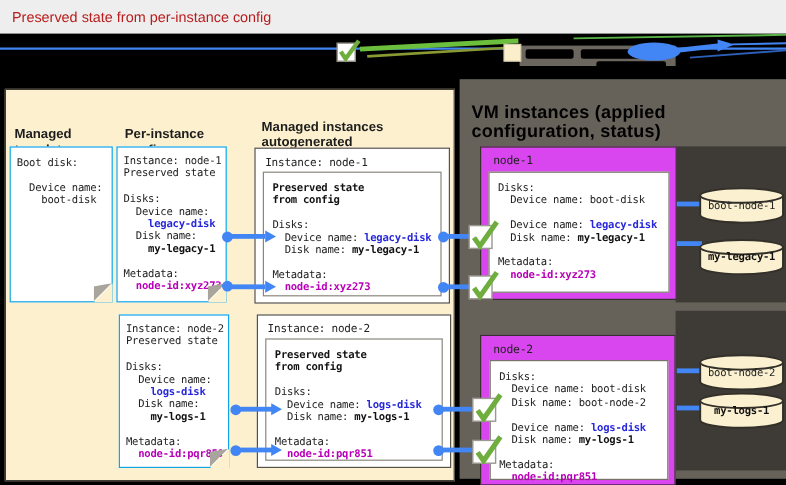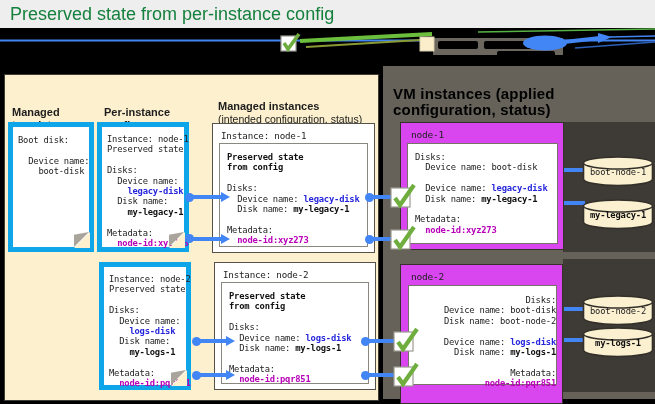--- a/index.html
+++ b/index.html
@@ -1,38 +1,38 @@
 <!DOCTYPE html>
 <html><head>
 <meta charset="utf-8">
 <style>
   html,body{margin:0;padding:0;background:#000;}
   #stage{position:relative;width:655px;height:404px;background:#000;overflow:hidden;
          font-family:"Liberation Sans",sans-serif;}
   .abs{position:absolute;}
   
   #titlebar{left:0;top:0;width:655px;height:28px;background:#eeeeee;}
-  #titlebar .t{margin:0 0 0 10px;line-height:28px;font-size:18px;color:#15803d;}
+  #titlebar .t{margin:0 0 0 10px;line-height:28px;font-size:12px;color:#b91c1c;}
   
   #cfgpanel{left:4px;top:74px;width:373px;height:325px;background:#fcf0cf;border:1px solid #3f3d36;}
   #vmpanel{left:383px;top:66px;width:272px;height:333px;background:#66625a;}
   .darkrect{background:#3e3b36;}
   
   .colhead{font-size:11px;font-weight:bold;color:#1d1d1d;line-height:12.5px;}
   .colhead .n{font-weight:normal;font-size:10.5px;}
   #vmhead{color:#000;font-weight:bold;font-size:15px;line-height:16px;letter-spacing:.2px;}
   
   .mono,.ln{font-family:"DejaVu Sans Mono",monospace;font-size:8.8px;letter-spacing:-0.2px;color:#222;}
   .ln{white-space:pre;height:10.4px;line-height:10.4px;}
   .sp{margin-top:10.4px;}
   .b{font-weight:bold;color:#111;}
   .blu{font-weight:bold;color:#2626dd;}
   .mag{font-weight:bold;color:#b800b8;}
   
-  .doc{background:#fff;border:5px solid #0ea5e9;box-sizing:border-box;}
+  .doc{background:#fff;border:1px solid #0ea5e9;box-sizing:border-box;}
   .fold-cover{position:absolute;right:-1px;bottom:-1px;width:16px;height:16px;background:#fcf0cf;
               clip-path:polygon(0 100%,100% 0,100% 100%);}
   .fold-flap{position:absolute;right:0px;bottom:0px;width:15px;height:15px;background:#a9a59c;
              clip-path:polygon(0 100%,100% 0,0 18%);}
   
   .micard{background:#fff;border:1px solid#55524c;box-sizing:border-box;}
   .inner{position:absolute;background:#fff;border:1px solid #8a877f;box-sizing:border-box;}
   
   .vmcard{background:#d946ef;border:1px solid #35322b;box-sizing:border-box;}
   
@@ -81,21 +81,20 @@
   <div class="abs colhead" style="left:12px;top:106px;">
     <div>Managed</div>
     <div>template</div>
   </div>
   <div class="abs colhead" style="left:104px;top:106px;">
     <div>Per-instance</div>
     <div>configs</div>
   </div>
   <div class="abs colhead" style="left:218px;top:88px;margin-top:12px;">
     <div>Managed instances</div>
-    <div class="n">(intended configuration, status)</div>
     <div>autogenerated</div>
   </div>
   <div id="vmhead" class="abs" style="left:393px;top:86px;width:255px;">
     <div>VM instances (applied</div>
     <div>configuration, status)</div>
   </div>
 
   <div class="abs doc" style="left:8px;top:122px;width:86px;height:130px;">
     <div class="mono" style="padding:8px 0 0 5px;">
       <div class="ln">Boot disk:</div>
@@ -175,21 +174,21 @@
         <div class="ln">Disks:</div>
         <div class="ln">  Device name: boot-disk</div>
         <div class="ln sp"><span>  Device name: </span><span class="blu">legacy-disk</span></div>
         <div class="ln"><span>  Disk name: </span><span class="b">my-legacy-1</span></div>
         <div class="ln sp">Metadata:</div>
         <div class="ln"><span>  </span><span class="mag">node-id:xyz273</span></div>
       </div>
     </div>
   </div>
 
-  <div class="abs vmcard" style="left:400px;top:264px;width:163px;height:140px;text-align:right;">
+  <div class="abs vmcard" style="left:400px;top:279px;width:163px;height:126px;">
     <div class="ln" style="position:absolute;left:10px;top:7px;font-size:9.5px;">node-2</div>
     <div class="inner" style="left:7px;top:20px;width:149px;height:100px;border-color:#777369;">
       <div class="mono" style="padding:9px 0 0 7px;">
         <div class="ln">Disks:</div>
         <div class="ln">  Device name: boot-disk</div>
         <div class="ln">  Disk name: boot-node-2</div>
         <div class="ln sp"><span>  Device name: </span><span class="blu">logs-disk</span></div>
         <div class="ln"><span>  Disk name: </span><span class="b">my-logs-1</span></div>
         <div class="ln sp">Metadata:</div>
         <div class="ln"><span>  </span><span class="mag">node-id:pqr851</span></div>

